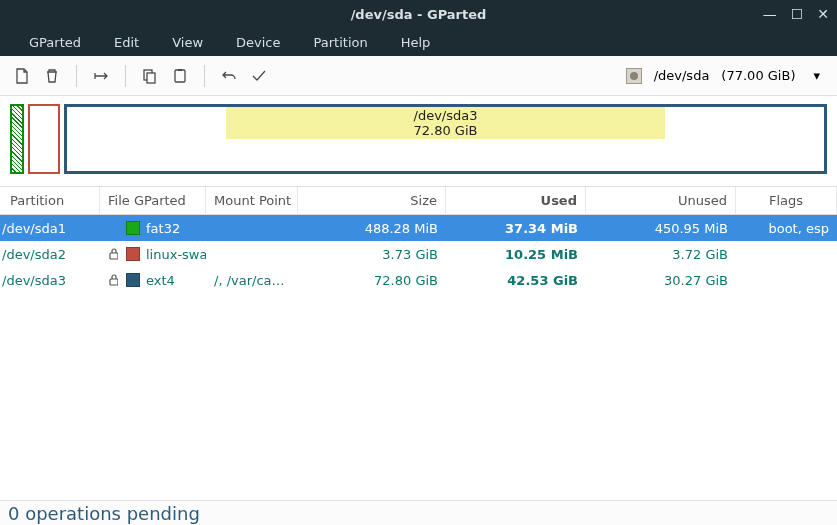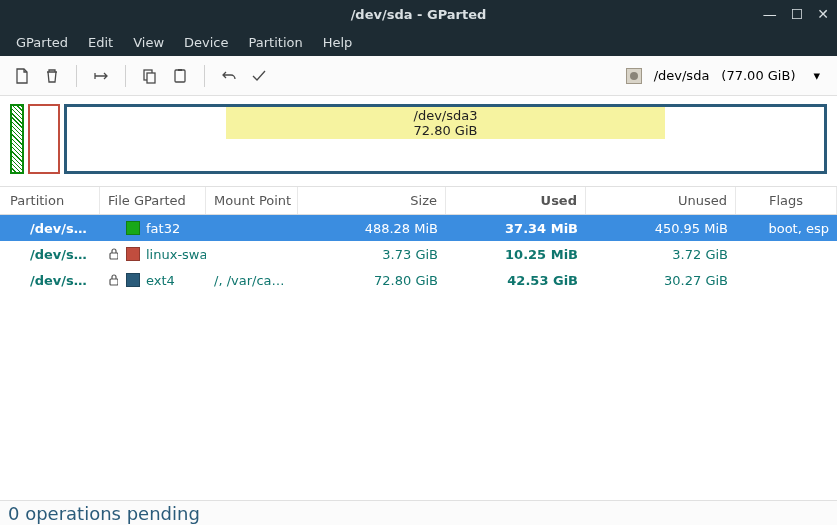--- a/index.html
+++ b/index.html
@@ -41,20 +41,21 @@
       color: #d9dfe2;
       height: 28px;
       display: flex;
       align-items: center;
       padding: 0 8px;
       gap: 4px;
     }
     .menubar .menuitem {
       padding: 4px 8px;
       cursor: pointer;
+      margin-left: 13px;
     }
 
     
     .toolbar {
       background: #fbfbfb;
       height: 40px;
       display: flex;
       align-items: center;
       padding: 0 8px;
       gap: 2px;
@@ -169,21 +170,21 @@
     .c-size { width: 148px; text-align: right; justify-content: flex-end; }
     .c-used { width: 140px; text-align: right; justify-content: flex-end; font-weight: bold; }
     .c-unused { width: 150px; text-align: right; justify-content: flex-end; }
     .c-flags { flex: 1; text-align: center; justify-content: center; }
     .th.c-part { padding-left: 10px; }
     .row {
       display: flex; height: 26px; align-items: center;
       font-size: 13px; color: #0f766e;
     }
     .row.selected { background: #3b8de0; color: #fff; }
-    .td.c-part { padding-left: 30px; font-weight: bold; }
+    .td.c-part { padding-left: 2px; }
     .td.c-flags { text-align: right; padding-left: 6px; }
     .row.selected .td.c-flags { color: #fff; }
     .fs-swatch {
       width: 14px; height: 14px;
       border: 1px solid rgba(0,0,0,0.25);
       display: inline-block;
       flex-shrink: 0;
     }
     .lock-icon svg { width: 12px; height: 12px; display: block; }
 

